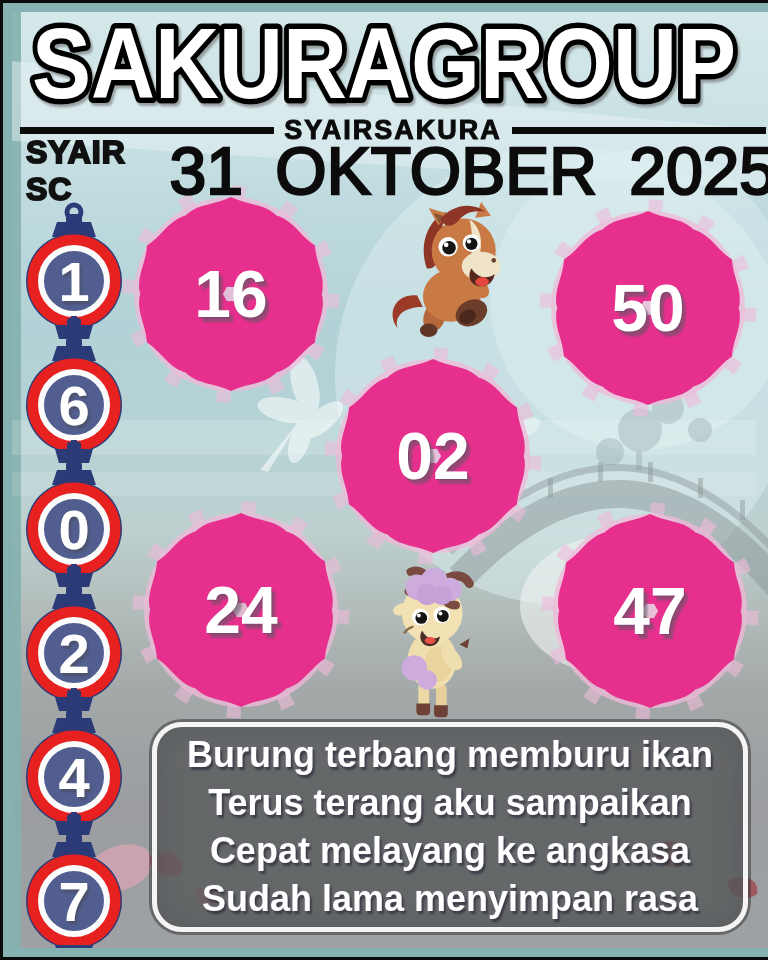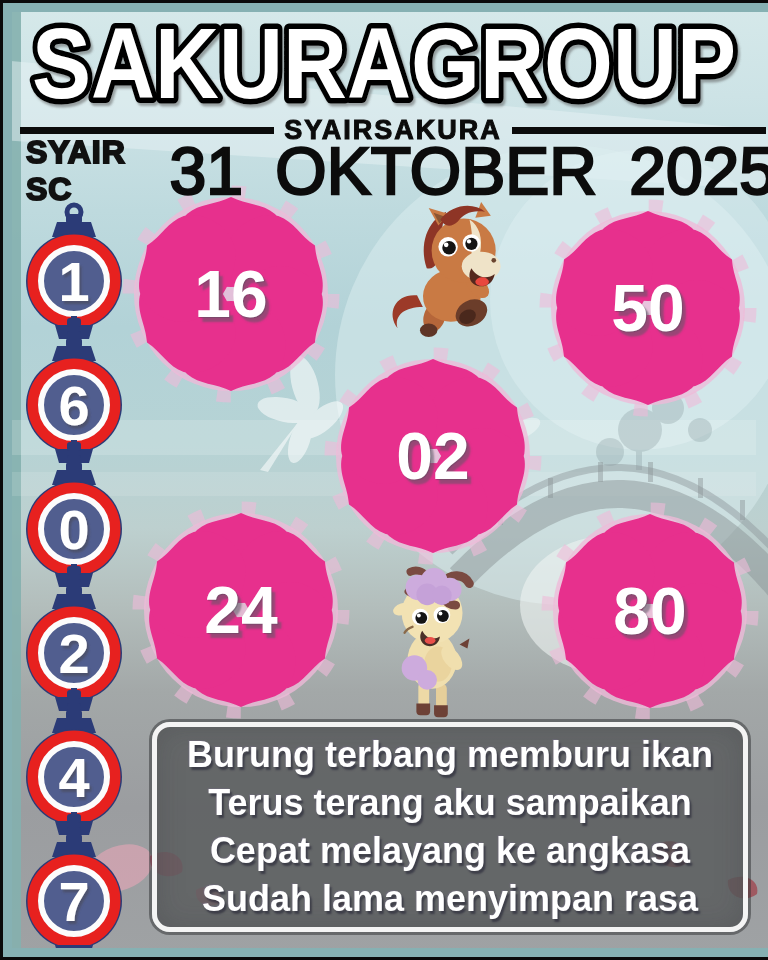--- a/index.html
+++ b/index.html
@@ -33,21 +33,21 @@
     position:absolute;inset:0;display:flex;align-items:center;justify-content:center;
     font-size:66px;font-weight:bold;color:#fff;
     text-shadow:4px 5px 2px rgba(90,90,100,.55),1px 1px 1px rgba(60,60,70,.4);
   }
   
   .horse{position:absolute;left:384px;top:198px;z-index:12}
   .goat{position:absolute;left:372px;top:562px;z-index:12}
   
   .poem-box{
     position:absolute;left:152px;top:722px;width:596px;height:210px;z-index:30;
-    box-sizing:border-box;border:5px solid #f4f4f4;border-radius:18px;
+    box-sizing:border-box;border:5px solid #f4f4f4;border-radius:30px;
     background:rgba(88,90,92,.82);
     box-shadow:0 0 0 3px rgba(45,48,50,.5), inset 0 0 28px rgba(55,55,60,.25);
     display:flex;flex-direction:column;justify-content:center;align-items:center;
   }
   .poem-line{
     font-size:36px;font-weight:bold;color:#fff;line-height:48px;white-space:nowrap;
     text-shadow:2px 3px 2px rgba(40,40,55,.65),-1px -1px 0 rgba(120,110,140,.35);
   }
 </style>
 </head>
@@ -238,21 +238,21 @@
   <div class="flower" style="left:126px;top:495px">
     <svg viewBox="-115 -115 230 230" width="230" height="230">
         <use href="#sakura"></use>
       </svg>
     <span class="flower-num">24</span>
   </div>
   <div class="flower" style="left:535px;top:496px">
     <svg viewBox="-115 -115 230 230" width="230" height="230">
         <use href="#sakura"></use>
       </svg>
-    <span class="flower-num">80</span>
+    <span class="flower-num">47</span>
   </div>
 
   <svg class="horse" width="136" height="150" viewBox="0 0 140 150">
     <path d="M34 98 C 12 96 2 116 14 132 C 10 118 22 110 40 110 Z" fill="#9c3a28"></path>
     <ellipse cx="52" cy="120" rx="11" ry="16" fill="#b5663a" transform="rotate(18 52 120)"></ellipse>
     <ellipse cx="46" cy="134" rx="9" ry="7" fill="#5f3526"></ellipse>
     <ellipse cx="70" cy="98" rx="30" ry="27" fill="#c97a44" transform="rotate(-12 70 98)"></ellipse>
     <ellipse cx="90" cy="116" rx="17" ry="13" fill="#6b3d2a" transform="rotate(-28 90 116)"></ellipse>
     <ellipse cx="86" cy="120" rx="9" ry="7" fill="#4a281c" transform="rotate(-28 86 120)"></ellipse>
     <ellipse cx="96" cy="88" rx="9" ry="15" fill="#c97a44" transform="rotate(-42 96 88)"></ellipse>

